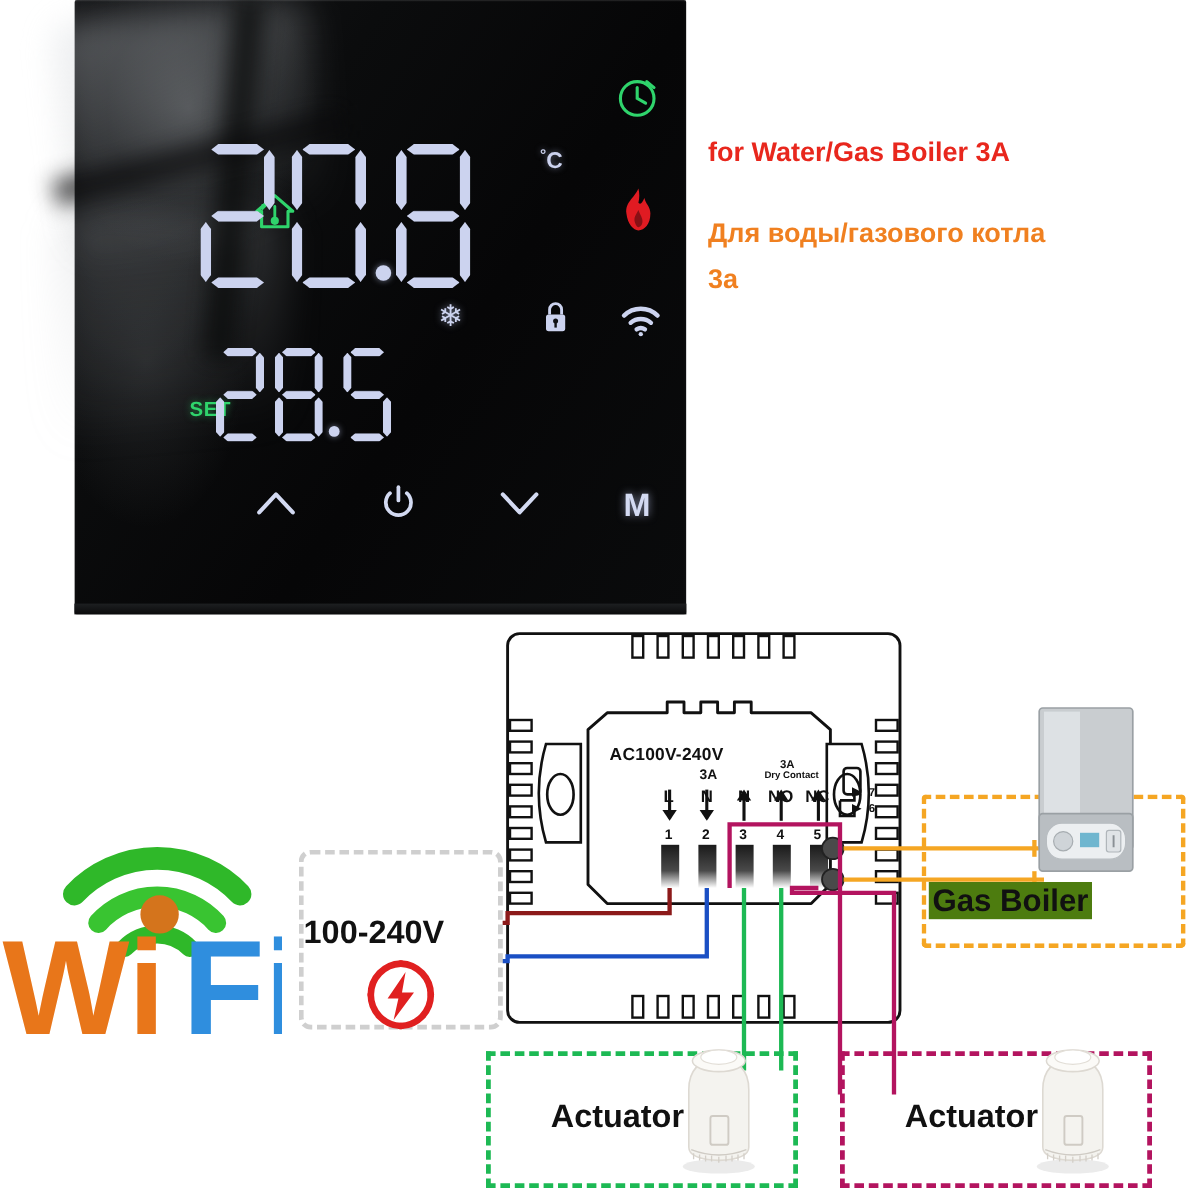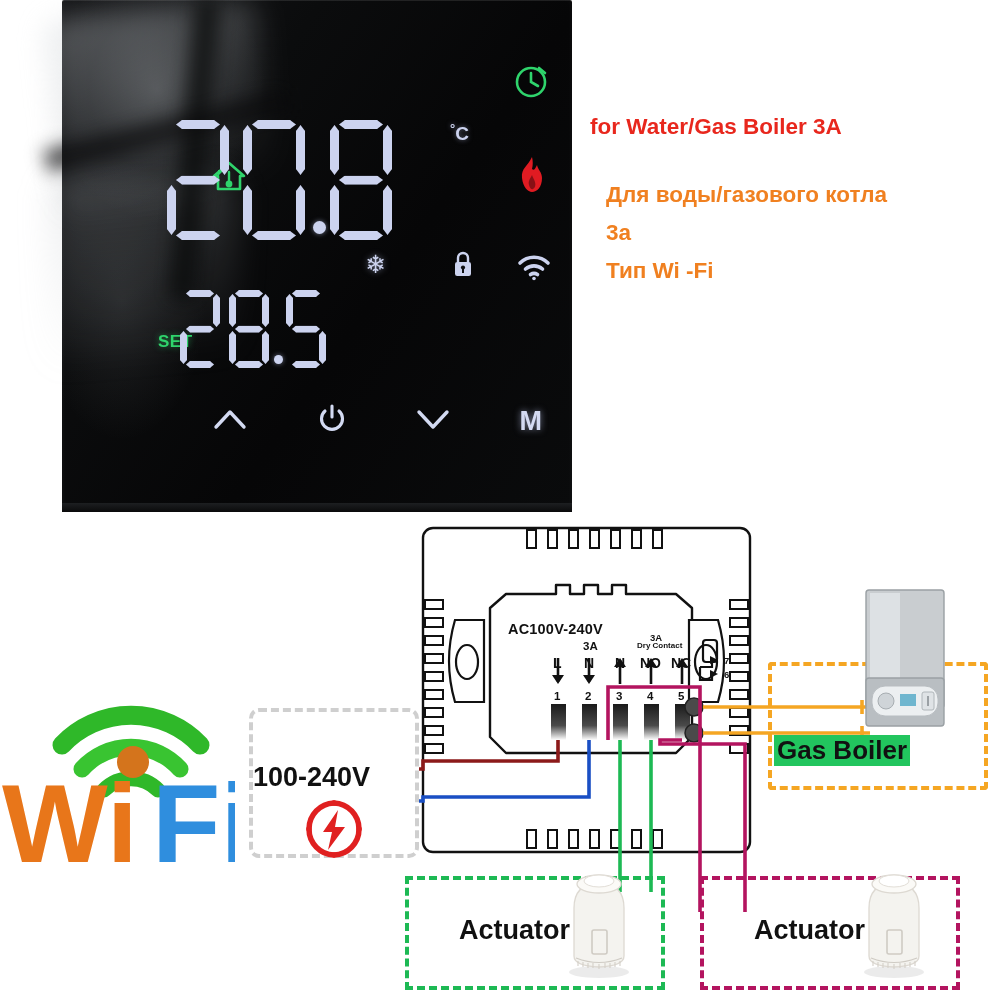--- a/index.html
+++ b/index.html
@@ -79,40 +79,40 @@
   #wifiIcon{left:455px;top:255px;}
 
   #btnRow{position:absolute;left:150px;top:404px;width:330px;display:flex;
           justify-content:space-between;align-items:center;}
   #btnRow>div{color:#d3daf2;text-shadow:0 0 7px rgba(190,200,240,.6);}
 
   
   #captions{position:absolute;left:590px;top:108px;width:400px;}
   .cap-en{color:#e8271d;font-weight:bold;font-size:22.5px;line-height:38px;}
   .cap-ru{color:#f08020;font-weight:bold;font-size:22.5px;line-height:38px;}
-  #capRuBlock{margin-top:30px;margin-left:16px;}
+  #capRuBlock{margin-top:30px;}
 
   
   #diagram{position:absolute;left:0;top:512px;width:1000px;height:488px;}
 
   
   #wifiLogo{position:absolute;left:0px;top:690px;width:235px;height:180px;}
 
   
   #powerBox{position:absolute;left:249px;top:708px;width:162px;height:142px;
      border:4px dashed #cfcfcf;border-radius:10px;background:#fff;}
   #pbLabel{position:absolute;left:0;top:50px;width:100%;text-align:left;
      font-weight:bold;font-size:27px;color:#111;}
   #pbIcon{position:absolute;left:50%;top:86px;transform:translateX(-50%);}
 
   
   #boilerBox{position:absolute;left:768px;top:662px;width:212px;height:120px;
      border:4px dashed #f5a623;border-radius:4px;background:transparent;}
   #boilerLabel{position:absolute;left:774px;top:735px;font-weight:bold;font-size:26px;color:#111;
-     background:#22c55e;padding:0 3px;}
+     background:#4d7c0f;padding:0 3px;}
   #boilerImg{position:absolute;left:862px;top:588px;}
 
   
   .actBox{position:absolute;width:252px;height:106px;background:transparent;}
   #actBoxL{left:405px;top:876px;border:4px dashed #1db954;}
   #actBoxR{left:700px;top:876px;border:4px dashed #b3145f;}
   .actLabel{position:absolute;font-weight:bold;font-size:27px;color:#111;margin-left:36px;}
   #actLabelL{left:423px;top:915px;}
   #actLabelR{left:718px;top:915px;}
   .actImg{position:absolute;}
@@ -216,21 +216,20 @@
   </div>
 
   <div class="bezel-bot"></div>
 </div>
 
 <div id="captions">
   <div class="cap-en">for Water/Gas Boiler 3A</div>
   <div id="capRuBlock">
     <div class="cap-ru">Для воды/газового котла</div>
     <div class="cap-ru">3а</div>
-    <div class="cap-ru">Тип Wi -Fi</div>
   </div>
 </div>
 
 <svg id="diagram" viewBox="0 0 1000 488">
   <g>
 
     <rect x="423" y="16" width="327" height="324" rx="10" ry="10" fill="#fff" stroke="#111" stroke-width="2.4"></rect>
 
     <g fill="none" stroke="#111" stroke-width="2">
       <rect x="527" y="18" width="9" height="18"></rect>

